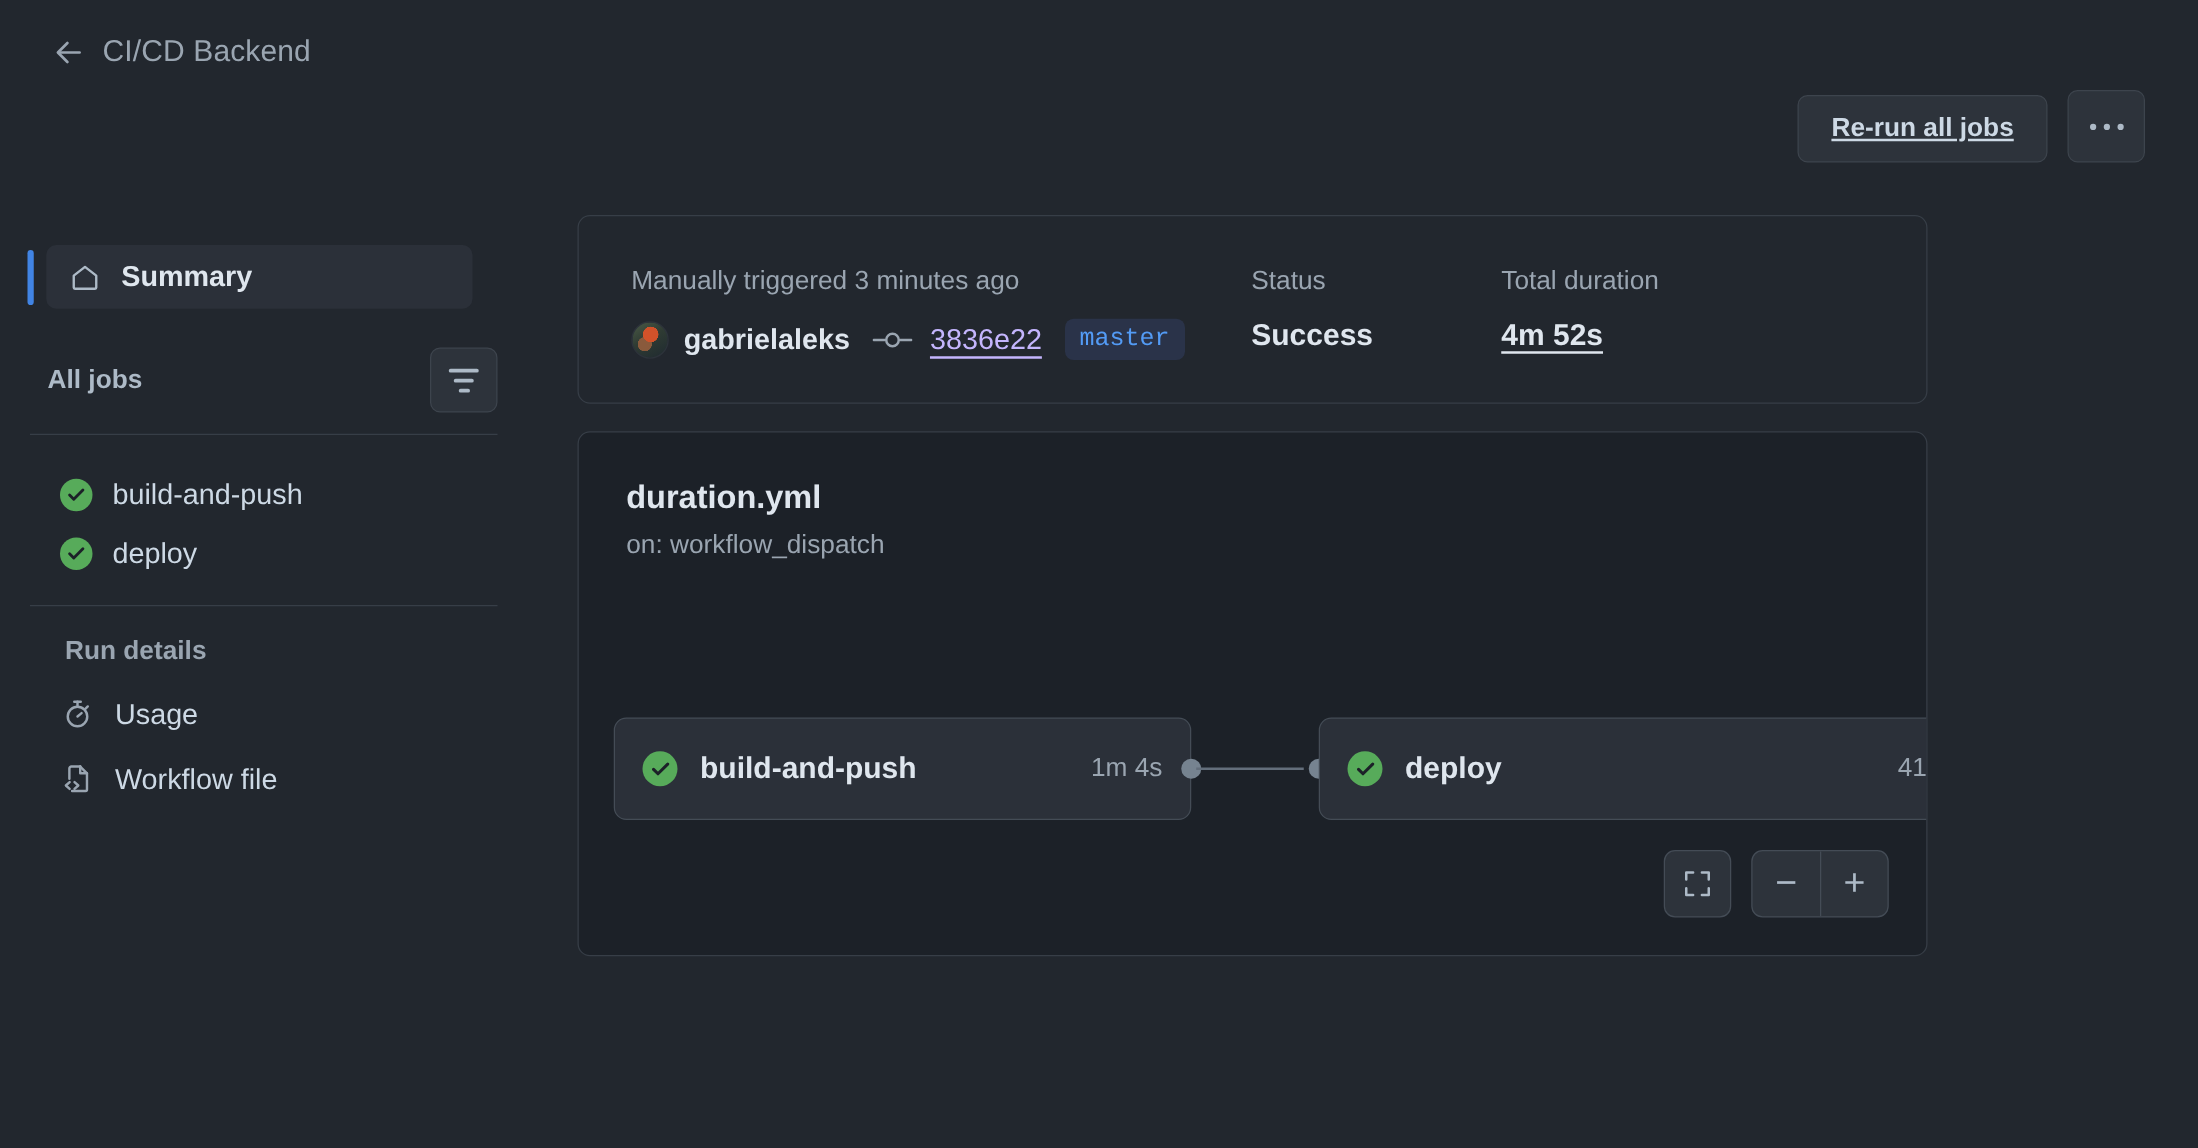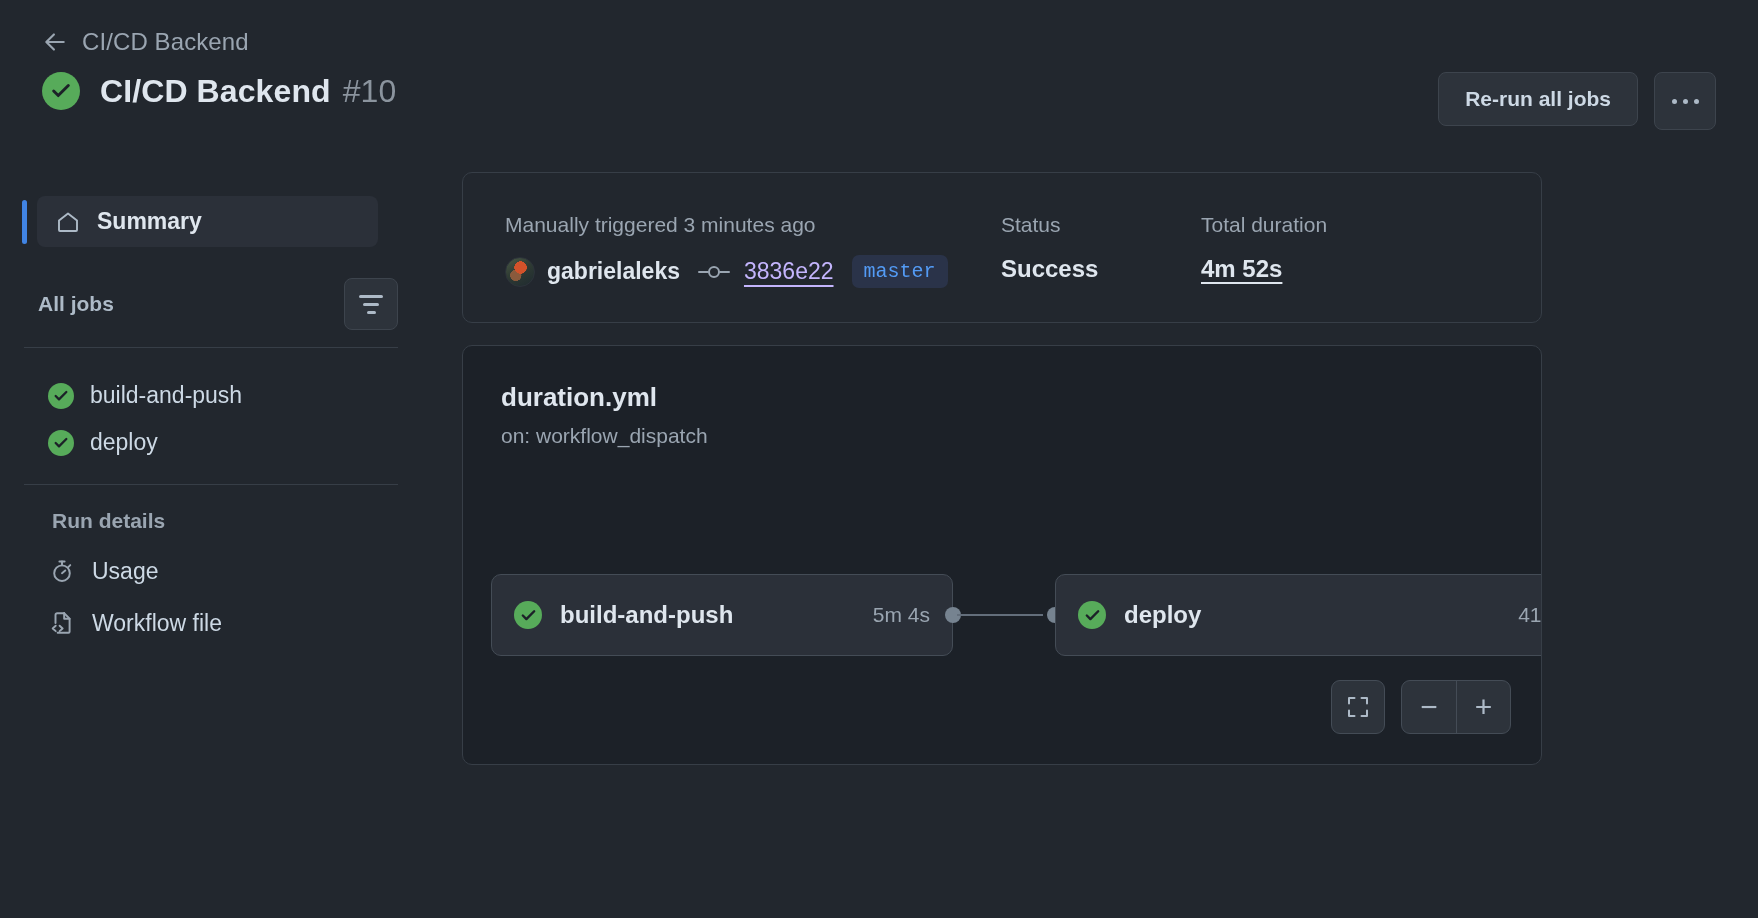--- a/index.html
+++ b/index.html
@@ -39,21 +39,21 @@
   .status-check svg { display:block; }
   .run-title {
     font-size: 32px; font-weight: bold; color: #dfe6ee; letter-spacing: .1px;
   }
   .run-number {
     font-size: 32px; font-weight: normal; color: #8b949e; margin-left: 12px;
   }
 
   .header-actions {
     position: absolute; right: 42px; top: 72px;
-    display: flex; align-items: flex-start; gap: 16px;
+    display: flex; align-items: flex-end; gap: 16px; text-decoration: underline;
   }
   .btn {
     background: #2d333b; border: 1px solid #3d444d;
     border-radius: 8px; color: #cdd9e5;
     font-size: 21px; font-weight: bold;
     padding: 14px 26px; cursor: pointer;
     font-family: "Liberation Sans", sans-serif;
     white-space: nowrap;
   }
   .btn-icon {
@@ -225,30 +225,20 @@
   <div class="breadcrumb">
     <span class="back-arrow">
       <svg width="26" height="26" viewBox="0 0 24 24" fill="none" stroke="currentColor" stroke-width="2" stroke-linecap="round" stroke-linejoin="round">
           <line x1="20" y1="12" x2="5" y2="12"></line>
           <polyline points="11 19 4 12 11 5"></polyline>
         </svg>
     </span>
     <span class="breadcrumb-label">CI/CD Backend</span>
   </div>
 
-  <div class="title-row">
-    <span class="status-check">
-      <svg width="22" height="22" viewBox="0 0 24 24" fill="none" stroke="#1c2128" stroke-width="3.2" stroke-linecap="round" stroke-linejoin="round">
-          <polyline points="20 6 9 17 4 12"></polyline>
-        </svg>
-    </span>
-    <h1 class="run-title">
-      <span>CI/CD Backend</span><span class="run-number">#10</span>
-    </h1>
-  </div>
 
   <div class="header-actions">
     <button class="btn">Re-run all jobs</button>
     <button class="btn-icon">
       <span class="dots">
           <i></i>
           <i></i>
           <i></i>
         </span>
     </button>
@@ -370,21 +360,21 @@
       <div class="graph-title">duration.yml</div>
       <div class="graph-sub">on: workflow_dispatch</div>
 
       <div class="node node-build">
         <span class="node-check">
           <svg width="17" height="17" viewBox="0 0 24 24" fill="none" stroke="#1c2128" stroke-width="3.4" stroke-linecap="round" stroke-linejoin="round">
               <polyline points="20 6 9 17 4 12"></polyline>
             </svg>
         </span>
         <span class="node-name">build-and-push</span>
-        <span class="node-time">5m 4s</span>
+        <span class="node-time">1m 4s</span>
       </div>
 
       <span class="handle handle-out"></span>
       <span class="edge"></span>
       <span class="handle handle-in"></span>
 
       <div class="node node-deploy">
         <span class="node-check">
           <svg width="17" height="17" viewBox="0 0 24 24" fill="none" stroke="#1c2128" stroke-width="3.4" stroke-linecap="round" stroke-linejoin="round">
               <polyline points="20 6 9 17 4 12"></polyline>

